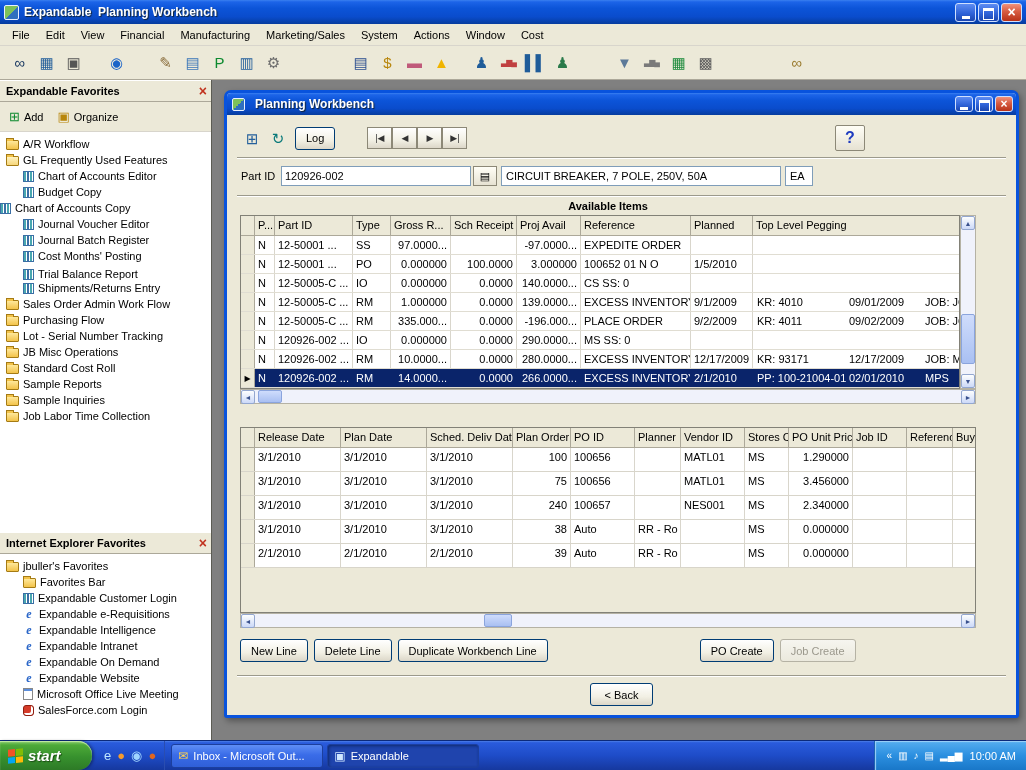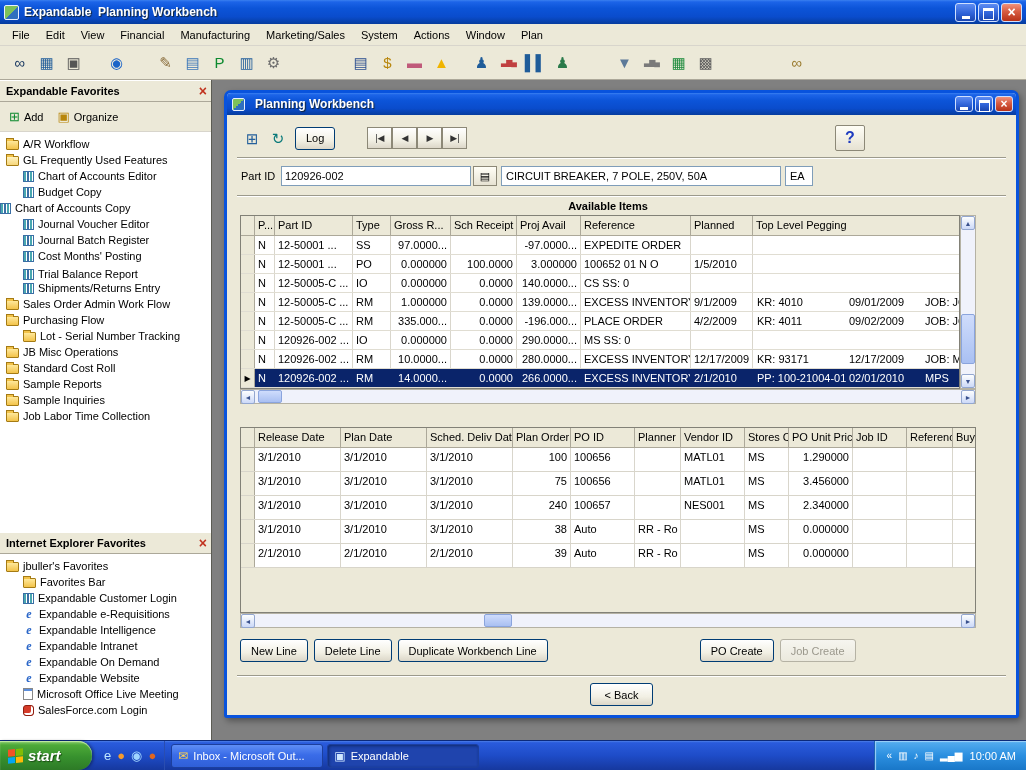--- a/index.html
+++ b/index.html
@@ -175,21 +175,21 @@
   <nav class="menubar">
       <span class="menu-item">File</span>
       <span class="menu-item">Edit</span>
       <span class="menu-item">View</span>
       <span class="menu-item">Financial</span>
       <span class="menu-item">Manufacturing</span>
       <span class="menu-item">Marketing/Sales</span>
       <span class="menu-item">System</span>
       <span class="menu-item">Actions</span>
       <span class="menu-item">Window</span>
-      <span class="menu-item">Plan</span>
+      <span class="menu-item">Cost</span>
     </nav>
   <div class="toolbar">
       <div class="tb-group" style="margin-left: 0px;">
         <button class="tb-btn">
           <span class="glyph" style="color: rgb(29, 59, 99);">∞</span>
         </button>
         <button class="tb-btn">
           <span class="glyph" style="color: rgb(31, 92, 153);">▦</span>
         </button>
         <button class="tb-btn">
@@ -327,21 +327,21 @@
               <span class="tlabel">Shipments/Returns Entry</span>
             </div>
             <div class="tree-item" style="padding-left: 6px; text-align: center;">
               <span class="ticon i-folder"></span>
               <span class="tlabel">Sales Order Admin Work Flow</span>
             </div>
             <div class="tree-item" style="padding-left: 6px;">
               <span class="ticon i-folder"></span>
               <span class="tlabel">Purchasing Flow</span>
             </div>
-            <div class="tree-item" style="padding-left: 23px;">
+            <div class="tree-item" style="padding-left: 6px;">
               <span class="ticon i-folder"></span>
               <span class="tlabel">Lot - Serial Number Tracking</span>
             </div>
             <div class="tree-item" style="padding-left: 6px;">
               <span class="ticon i-folder"></span>
               <span class="tlabel">JB Misc Operations</span>
             </div>
             <div class="tree-item" style="padding-left: 6px;">
               <span class="ticon i-folder"></span>
               <span class="tlabel">Standard Cost Roll</span>
@@ -521,21 +521,21 @@
             </div>
             <div class="grow" style="height: 19px;">
               <div class="gcell gsel" style="width: 14px;"></div>
               <div class="gcell" style="width: 20px;">N</div>
               <div class="gcell" style="width: 78px;">12-50005-C ...</div>
               <div class="gcell" style="width: 38px;">RM</div>
               <div class="gcell right" style="width: 60px;">335.000...</div>
               <div class="gcell right" style="width: 66px;">0.0000</div>
               <div class="gcell right" style="width: 64px;">-196.000...</div>
               <div class="gcell" style="width: 110px;">PLACE ORDER</div>
-              <div class="gcell" style="width: 62px;">4/2/2009</div>
+              <div class="gcell" style="width: 62px;">9/2/2009</div>
               <div class="gcell peg" style="width: 420px;">
                 <span class="pegref">KR: 4011</span>
                 <span class="pegdate">09/02/2009</span>
                 <span class="pegjob">JOB: JOE</span>
               </div>
             </div>
             <div class="grow" style="height: 19px;">
               <div class="gcell gsel" style="width: 14px;"></div>
               <div class="gcell" style="width: 20px;">N</div>
               <div class="gcell" style="width: 78px;">120926-002 ...</div>

